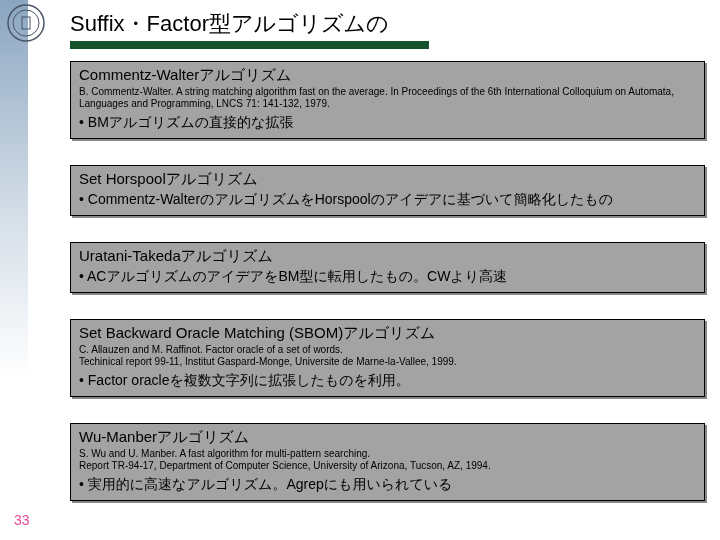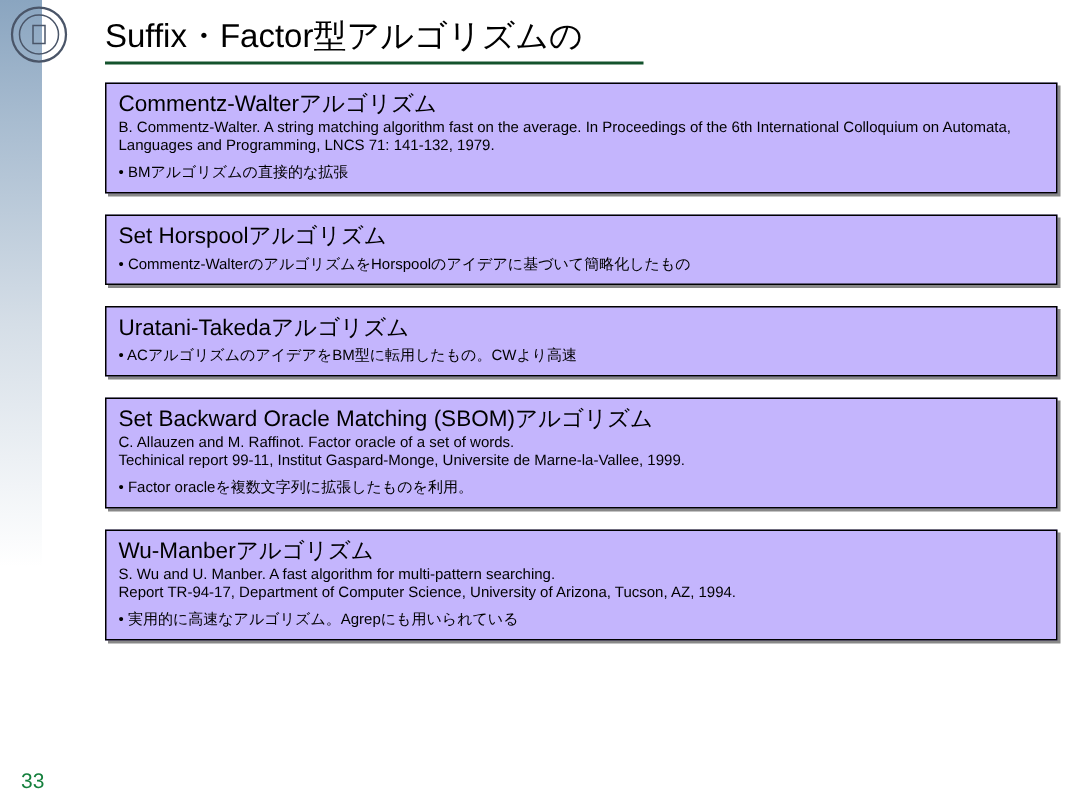--- a/index.html
+++ b/index.html
@@ -1,26 +1,26 @@
 <!DOCTYPE html>
 <html><head>
 <meta charset="utf-8">
 <style>
 html,body{margin:0;padding:0;width:720px;height:540px;background:#fff;font-family:Arial,"MS PGothic",sans-serif;overflow:hidden}
 .slide{position:relative;width:720px;height:540px}
 .gradient-bar{position:absolute;left:0;top:0;width:28px;height:540px;background:linear-gradient(180deg,#8aa5c0 0%,#a8bcd0 15%,#d5dee7 40%,#fff 70%)}
 .logo{position:absolute;left:6px;top:3px;width:40px;height:40px}
 .logo svg{width:100%;height:100%}
 .content{position:absolute;left:70px;top:10px;right:15px;bottom:15px}
-.title{font-size:22px;font-weight:400;line-height:1.3;border-bottom:2px solid #14532d;padding-bottom:2px;margin-bottom:12px;display:inline-block;padding-right:40px}
-.box{border:1.5px solid #000;box-shadow:2px 2px 0 #888;background:#c4b5fd;padding:4px 8px 6px 8px;margin-bottom:14px}
+.title{font-size:22px;font-weight:400;line-height:1.3;border-bottom:8px solid #14532d;padding-bottom:2px;margin-bottom:12px;display:inline-block;padding-right:40px}
+.box{border:1.5px solid #000;box-shadow:2px 2px 0 #888;background:#a3a3a3;padding:4px 8px 6px 8px;margin-bottom:26px}
 .box-title{font-size:15px;font-weight:400;margin:0 0 1px 0}
 .cite{font-size:10px;line-height:1.25;margin:1px 0 3px 0;color:#000}
-.bullet{font-size:10px;margin:2px 0 0 0}
-.page-num{position:absolute;left:14px;bottom:12px;font-size:14px;color:#15803d}
+.bullet{font-size:14px;margin:2px 0 0 0}
+.page-num{position:absolute;left:14px;bottom:12px;font-size:14px;color:#ec4899}
 </style>
 </head>
 <body>
 
 <div class="slide">
   <div class="gradient-bar"></div>
   <div class="logo">
     <svg viewBox="0 0 40 40">
         <circle cx="20" cy="20" r="18" fill="none" stroke="#4a5568" stroke-width="1.5"></circle>
         <circle cx="20" cy="20" r="13" fill="none" stroke="#4a5568" stroke-width="1"></circle>

